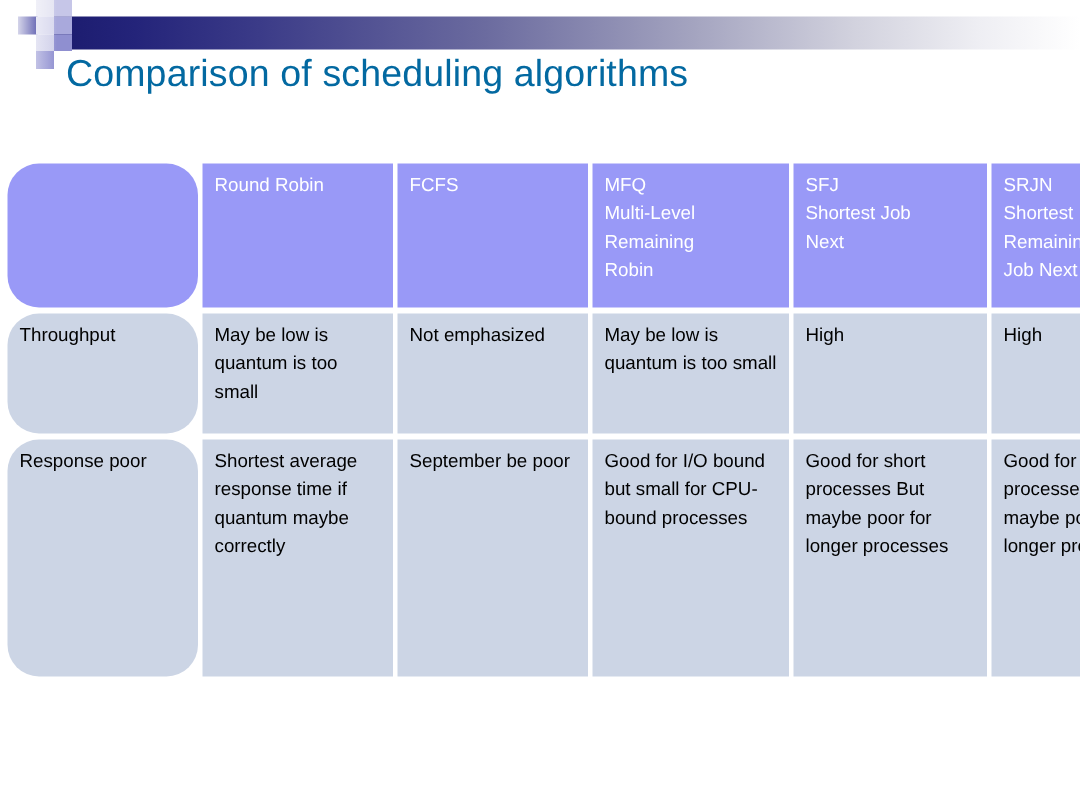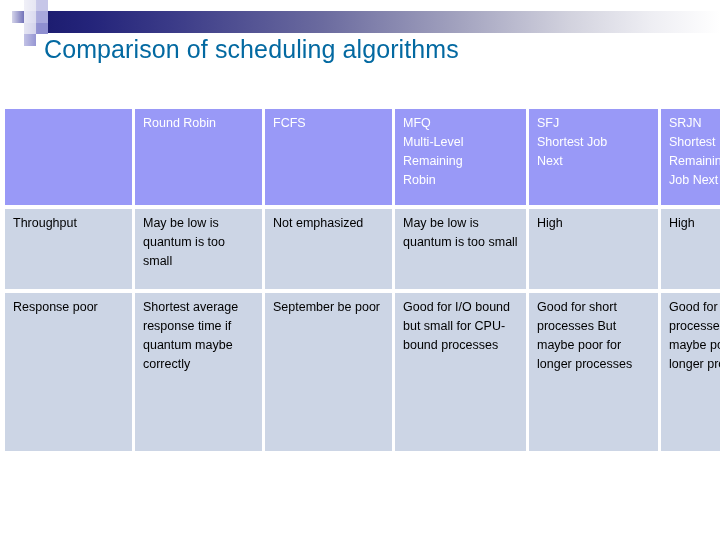--- a/index.html
+++ b/index.html
@@ -71,21 +71,21 @@
     border-collapse: separate;
     border-spacing: 3px 4px;
     table-layout: fixed;
   }
   #comparison-table td {
     vertical-align: top;
     padding: 5px 7px 5px 8px;
     font-size: 12.5px;
     line-height: 1.52;
   }
-  .col-label  { width: 112px; }
+  .col-label  { width: 112px; border-radius: 21px; }
   .col-rr     { width: 112px; }
   .col-fcfs   { width: 112px; }
   .col-mfq    { width: 116px; }
   .col-sjf    { width: 114px; margin-top: 11px; }
   .col-srjn   { width: 114px; }
 
   thead td {
     background: #9999f7;
     color: #ffffff;
     height: 86px;

